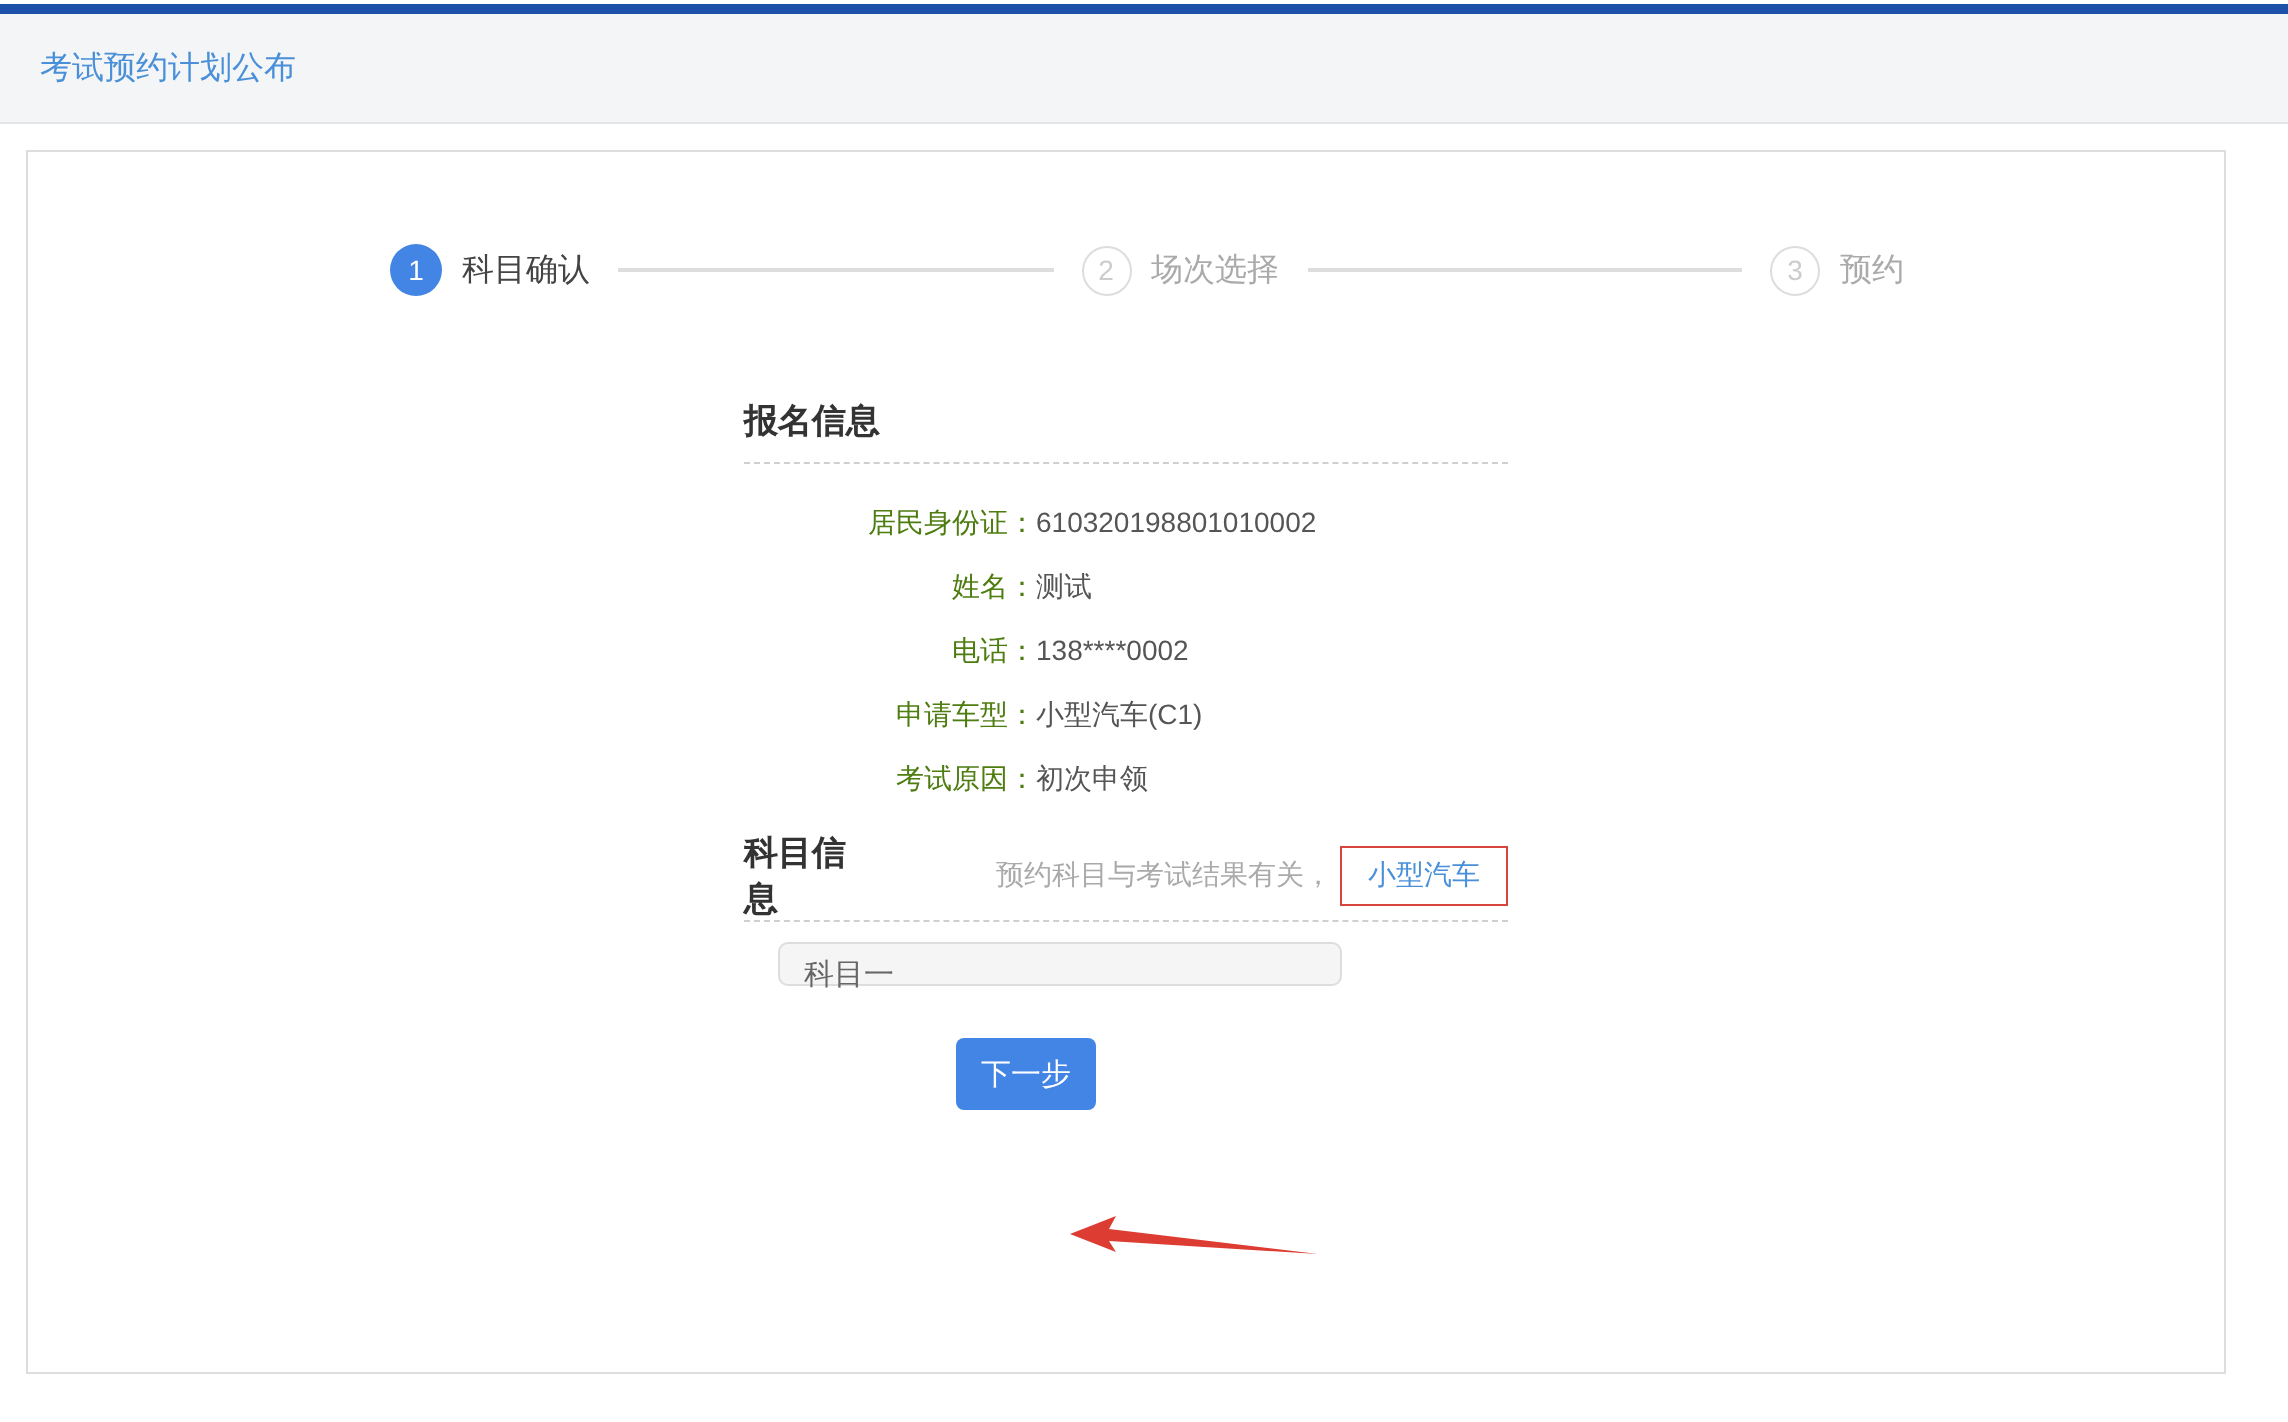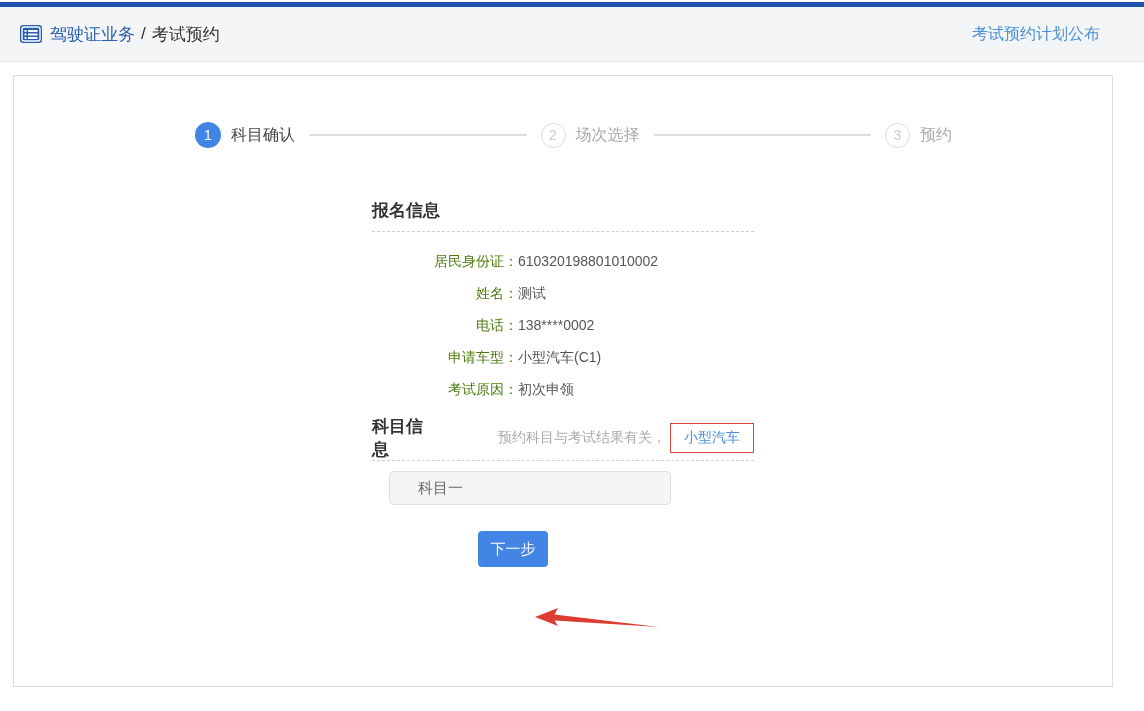--- a/index.html
+++ b/index.html
@@ -61,58 +61,41 @@
   .sec-head { display:flex; align-items:center; height:34px; }
   .subj-note { color:#aaa; font-size:14px; margin-left:64px; white-space:nowrap; }
   .query-box {
     margin-left:4px; border:1.5px solid #d8453e; padding:5px 13px;
     display:inline-flex; align-items:center;
   }
   .query-link { color:#4a90d9; font-size:14px; text-decoration:none; cursor:pointer; white-space:nowrap; }
   .subj-section .dash { margin-top:5px; }
   .exam-label { margin:14px 0 0 22px; font-size:14px; color:#666; }
   .exam-input {
-    margin:10px 0 0 17px; width:282px; height:34px; line-height:32px;
+    margin:10px 0 0 17px; width:282px; height:22px; line-height:32px;
     background:#f5f5f6; border:1px solid #ddd; border-radius:5px;
-    padding-left:28px; font-size:15px; color:#666;
+    padding-left:12px; font-size:15px; color:#666;
   }
   .next-btn {
     margin:26px 0 0 106px; width:70px; height:36px;
     background:#4285e4; border:none; border-radius:4px;
     color:#fff; font-size:15px; cursor:pointer; font-family:Liberation Serif, serif;
   }
 
   
   .anno-arrow { position:absolute; left:533px; top:607px; }
 </style>
 </head>
 <body>
 
 <div class="page">
 
   <header>
     <div class="topbar"></div>
     <div class="header-inner">
-      <div class="breadcrumb">
-        <span class="crumb-icon">
-          <svg width="22" height="18" viewBox="0 0 22 18">
-            <rect x="0" y="0" width="22" height="18" rx="3" fill="#2a5db0"></rect>
-            <rect x="2" y="2" width="18" height="14" rx="2" fill="none" stroke="#ffffff" stroke-width="1.4"></rect>
-            <rect x="4.5" y="5" width="2" height="2" fill="#fff"></rect>
-            <rect x="8" y="5" width="9.5" height="2" fill="#fff"></rect>
-            <rect x="4.5" y="8.5" width="2" height="2" fill="#fff"></rect>
-            <rect x="8" y="8.5" width="9.5" height="2" fill="#fff"></rect>
-            <rect x="4.5" y="12" width="2" height="2" fill="#fff"></rect>
-            <rect x="8" y="12" width="9.5" height="2" fill="#fff"></rect>
-          </svg>
-        </span>
-        <span class="crumb-section">驾驶证业务</span>
-        <span class="crumb-sep">/</span>
-        <span class="crumb-page">考试预约</span>
-      </div>
       <a class="plan-link">考试预约计划公布</a>
     </div>
   </header>
 
   <main class="card">
 
     <div class="stepper">
       <div class="step active">
         <span class="circle">1</span>
         <span class="slabel">科目确认</span>

